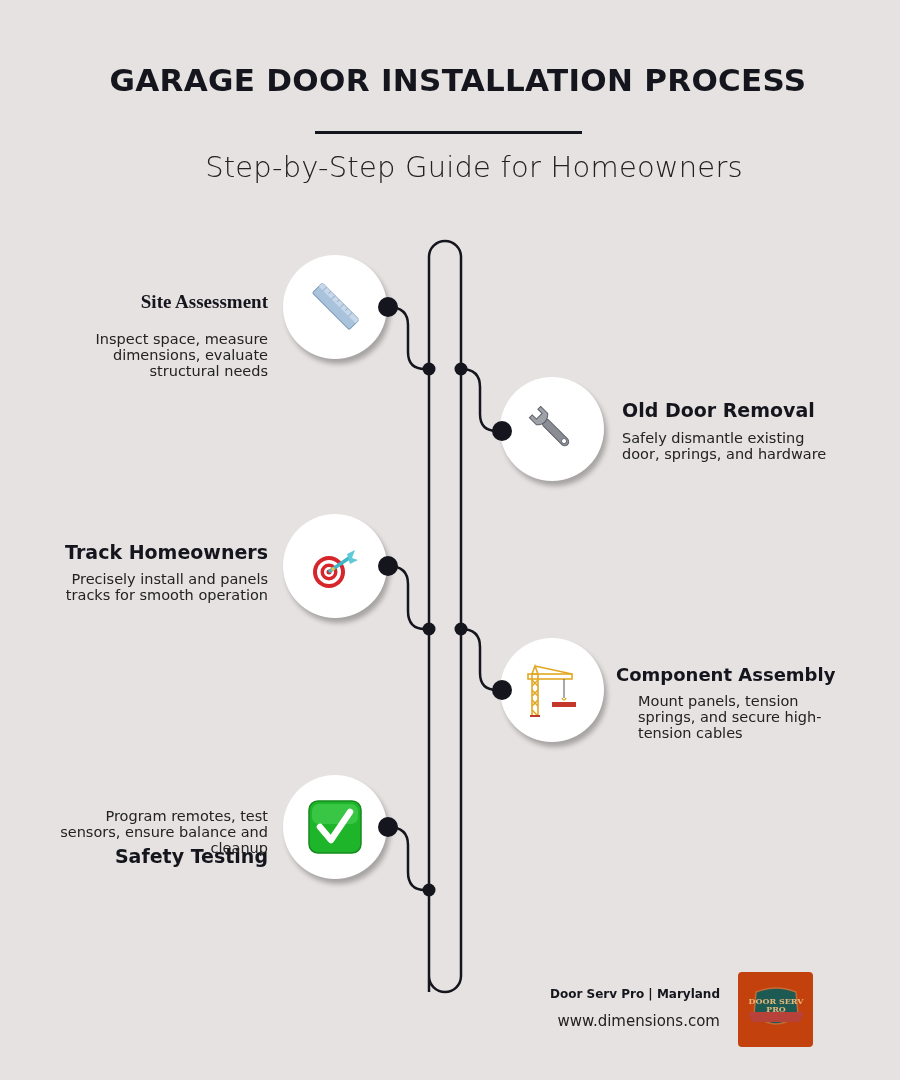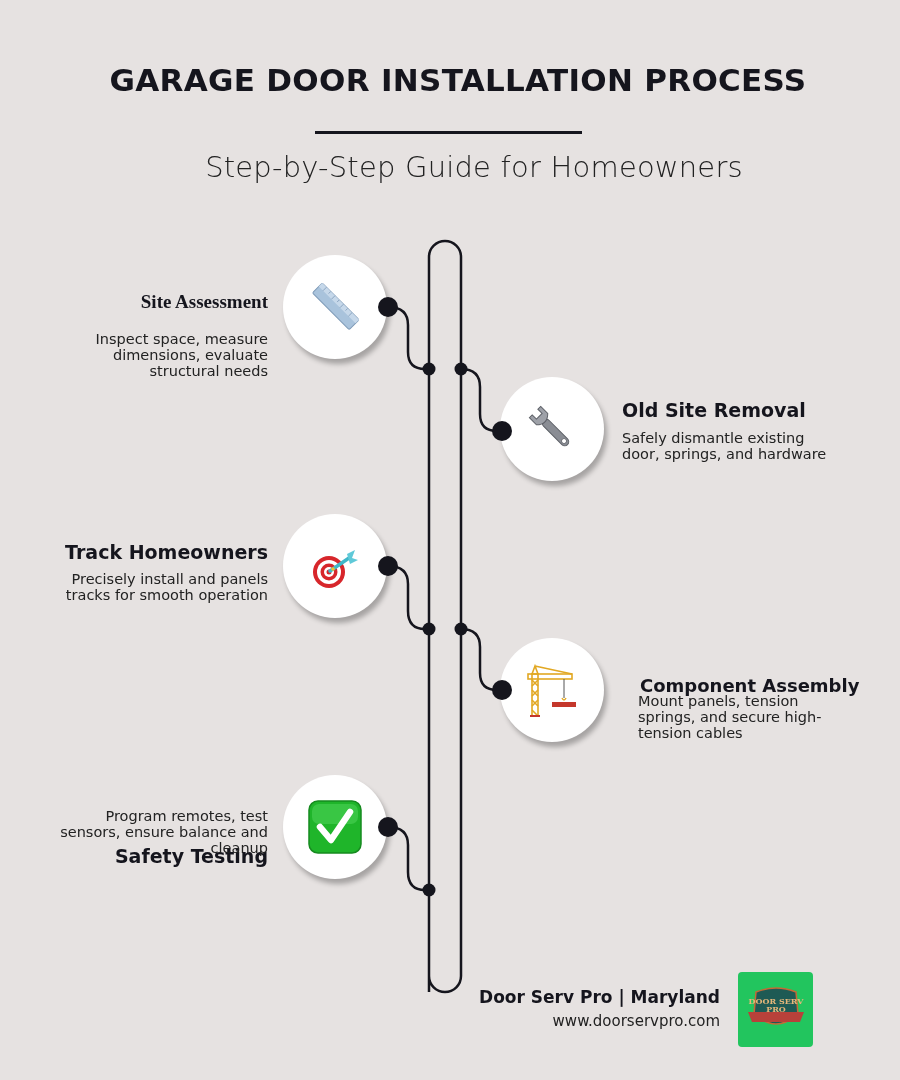--- a/index.html
+++ b/index.html
@@ -34,28 +34,28 @@
     font-size: 19px; color: #15151d; white-space: nowrap;
   }
   .step-desc {
     position: absolute; font-family: "DejaVu Sans", sans-serif; font-size: 14.5px;
     line-height: 16px; color: #222; width: 215px;
   }
   .left .step-title, .left .step-desc { text-align: right; }
   .right .step-title, .right .step-desc { text-align: left; }
   .footer-brand {
     position: absolute; right: 180px; top: 987px; font-family: "DejaVu Sans", sans-serif;
-    font-weight: bold; font-size: 17px; color: #15151d; white-space: nowrap;
+    font-weight: bold; font-size: 12px; color: #15151d; white-space: nowrap;
   }
   .footer-url {
     position: absolute; right: 180px; top: 1012px; font-family: "DejaVu Sans", sans-serif;
     font-size: 15px; color: #222; white-space: nowrap;
   }
   .logo-box {
-    position: absolute; left: 738px; top: 972px; width: 75px; height: 75px; background: #22c55e;
+    position: absolute; left: 738px; top: 972px; width: 75px; height: 75px; background: #c2410c;
     border-radius: 4px; display: flex; align-items: center; justify-content: center;
   }
 </style>
 </head>
 <body>
 
 <div class="title">GARAGE DOOR INSTALLATION PROCESS</div>
 <div class="divider"></div>
 <div class="subtitle">Step-by-Step Guide for Homeowners</div>
 
@@ -114,21 +114,21 @@
       <g transform="rotate(-45 28 28)">
         <rect x="24" y="16" width="8" height="34" rx="4" fill="#8a8d94" stroke="#5d6067" stroke-width="1"></rect>
         <path d="M20 4 L20 14 Q28 22 36 14 L36 4 L32 4 L32 10 L24 10 L24 4 Z" fill="#9ea1a8" stroke="#5d6067" stroke-width="1"></path>
         <circle cx="28" cy="45" r="2.5" fill="#fff" stroke="#5d6067" stroke-width="0.8"></circle>
       </g>
     </svg>
   </div>
   <svg style="position:absolute;left:491px;top:420px;" width="22" height="22">
       <circle cx="11" cy="11" r="10" fill="#15151d"></circle>
     </svg>
-  <div class="step-title" style="left:622px;top:399px;">Old Site Removal</div>
+  <div class="step-title" style="left:622px;top:399px;">Old Door Removal</div>
   <div class="step-desc" style="left:622px;top:430px;width:210px;">Safely dismantle existing door, springs, and hardware</div>
 </div>
 
 <div class="left">
   <div class="circle" style="left:283px;top:514px;">
     <svg width="60" height="60" viewBox="0 0 60 60">
       <circle cx="24" cy="36" r="16" fill="#d7262b"></circle>
       <circle cx="24" cy="36" r="12" fill="#fff"></circle>
       <circle cx="24" cy="36" r="8.5" fill="#d7262b"></circle>
       <circle cx="24" cy="36" r="5" fill="#fff"></circle>
@@ -156,41 +156,41 @@
       </g>
       <line x1="42" y1="19" x2="42" y2="38" stroke="#555" stroke-width="1"></line>
       <path d="M40 38 Q42 42 44 38" stroke="#e2a823" stroke-width="1.5" fill="none"></path>
       <rect x="30" y="42" width="24" height="5" fill="#c4372b"></rect>
       <rect x="8" y="55" width="10" height="2" fill="#c4372b"></rect>
     </svg>
   </div>
   <svg style="position:absolute;left:491px;top:679px;" width="22" height="22">
       <circle cx="11" cy="11" r="10" fill="#15151d"></circle>
     </svg>
-  <div class="step-title" style="left:640px;top:664px;font-size:18px;margin-top:11px;">Component Assembly</div>
+  <div class="step-title" style="left:616px;top:664px;font-size:18px;">Component Assembly</div>
   <div class="step-desc" style="left:622px;top:693px;width:215px;margin-left:16px;">Mount panels, tension springs, and secure high-tension cables</div>
 </div>
 
 <div class="left">
   <div class="circle" style="left:283px;top:775px;">
     <svg width="54" height="54" viewBox="0 0 54 54">
       <rect x="1" y="1" width="52" height="52" rx="9" fill="#1fb52a" stroke="#168a1f" stroke-width="1.5"></rect>
       <rect x="4" y="4" width="46" height="20" rx="7" fill="#4fd35a" opacity="0.55"></rect>
       <path d="M12 27 L23 40 L42 12" stroke="#fff" stroke-width="6.5" fill="none" stroke-linecap="round" stroke-linejoin="round"></path>
     </svg>
   </div>
   <svg style="position:absolute;left:377px;top:816px;" width="22" height="22">
       <circle cx="11" cy="11" r="10" fill="#15151d"></circle>
     </svg>
   <div class="step-title" style="right:632px;top:845px;">Safety Testing</div>
   <div class="step-desc" style="right:632px;top:808px;width:215px;">Program remotes, test sensors, ensure balance and cleanup</div>
 </div>
 
 <div class="footer-brand">Door Serv Pro | Maryland</div>
-<div class="footer-url">www.doorservpro.com</div>
+<div class="footer-url">www.dimensions.com</div>
 <div class="logo-box">
   <svg width="60" height="56" viewBox="0 0 60 56">
     <path d="M10 10 Q30 2 50 10 L52 32 Q30 52 8 32 Z" fill="#1e5a54" stroke="#c46a36" stroke-width="1.5"></path>
     <path d="M2 30 L58 30 L54 40 L6 40 Z" fill="#b8413a"></path>
     <text x="30" y="22" text-anchor="middle" font-family="DejaVu Serif, serif" font-size="8" font-weight="bold" fill="#e6b77a">DOOR SERV</text>
     <text x="30" y="30" text-anchor="middle" font-family="DejaVu Serif, serif" font-size="8" font-weight="bold" fill="#e6b77a">PRO</text>
   </svg>
 </div>
 
 </body></html>

